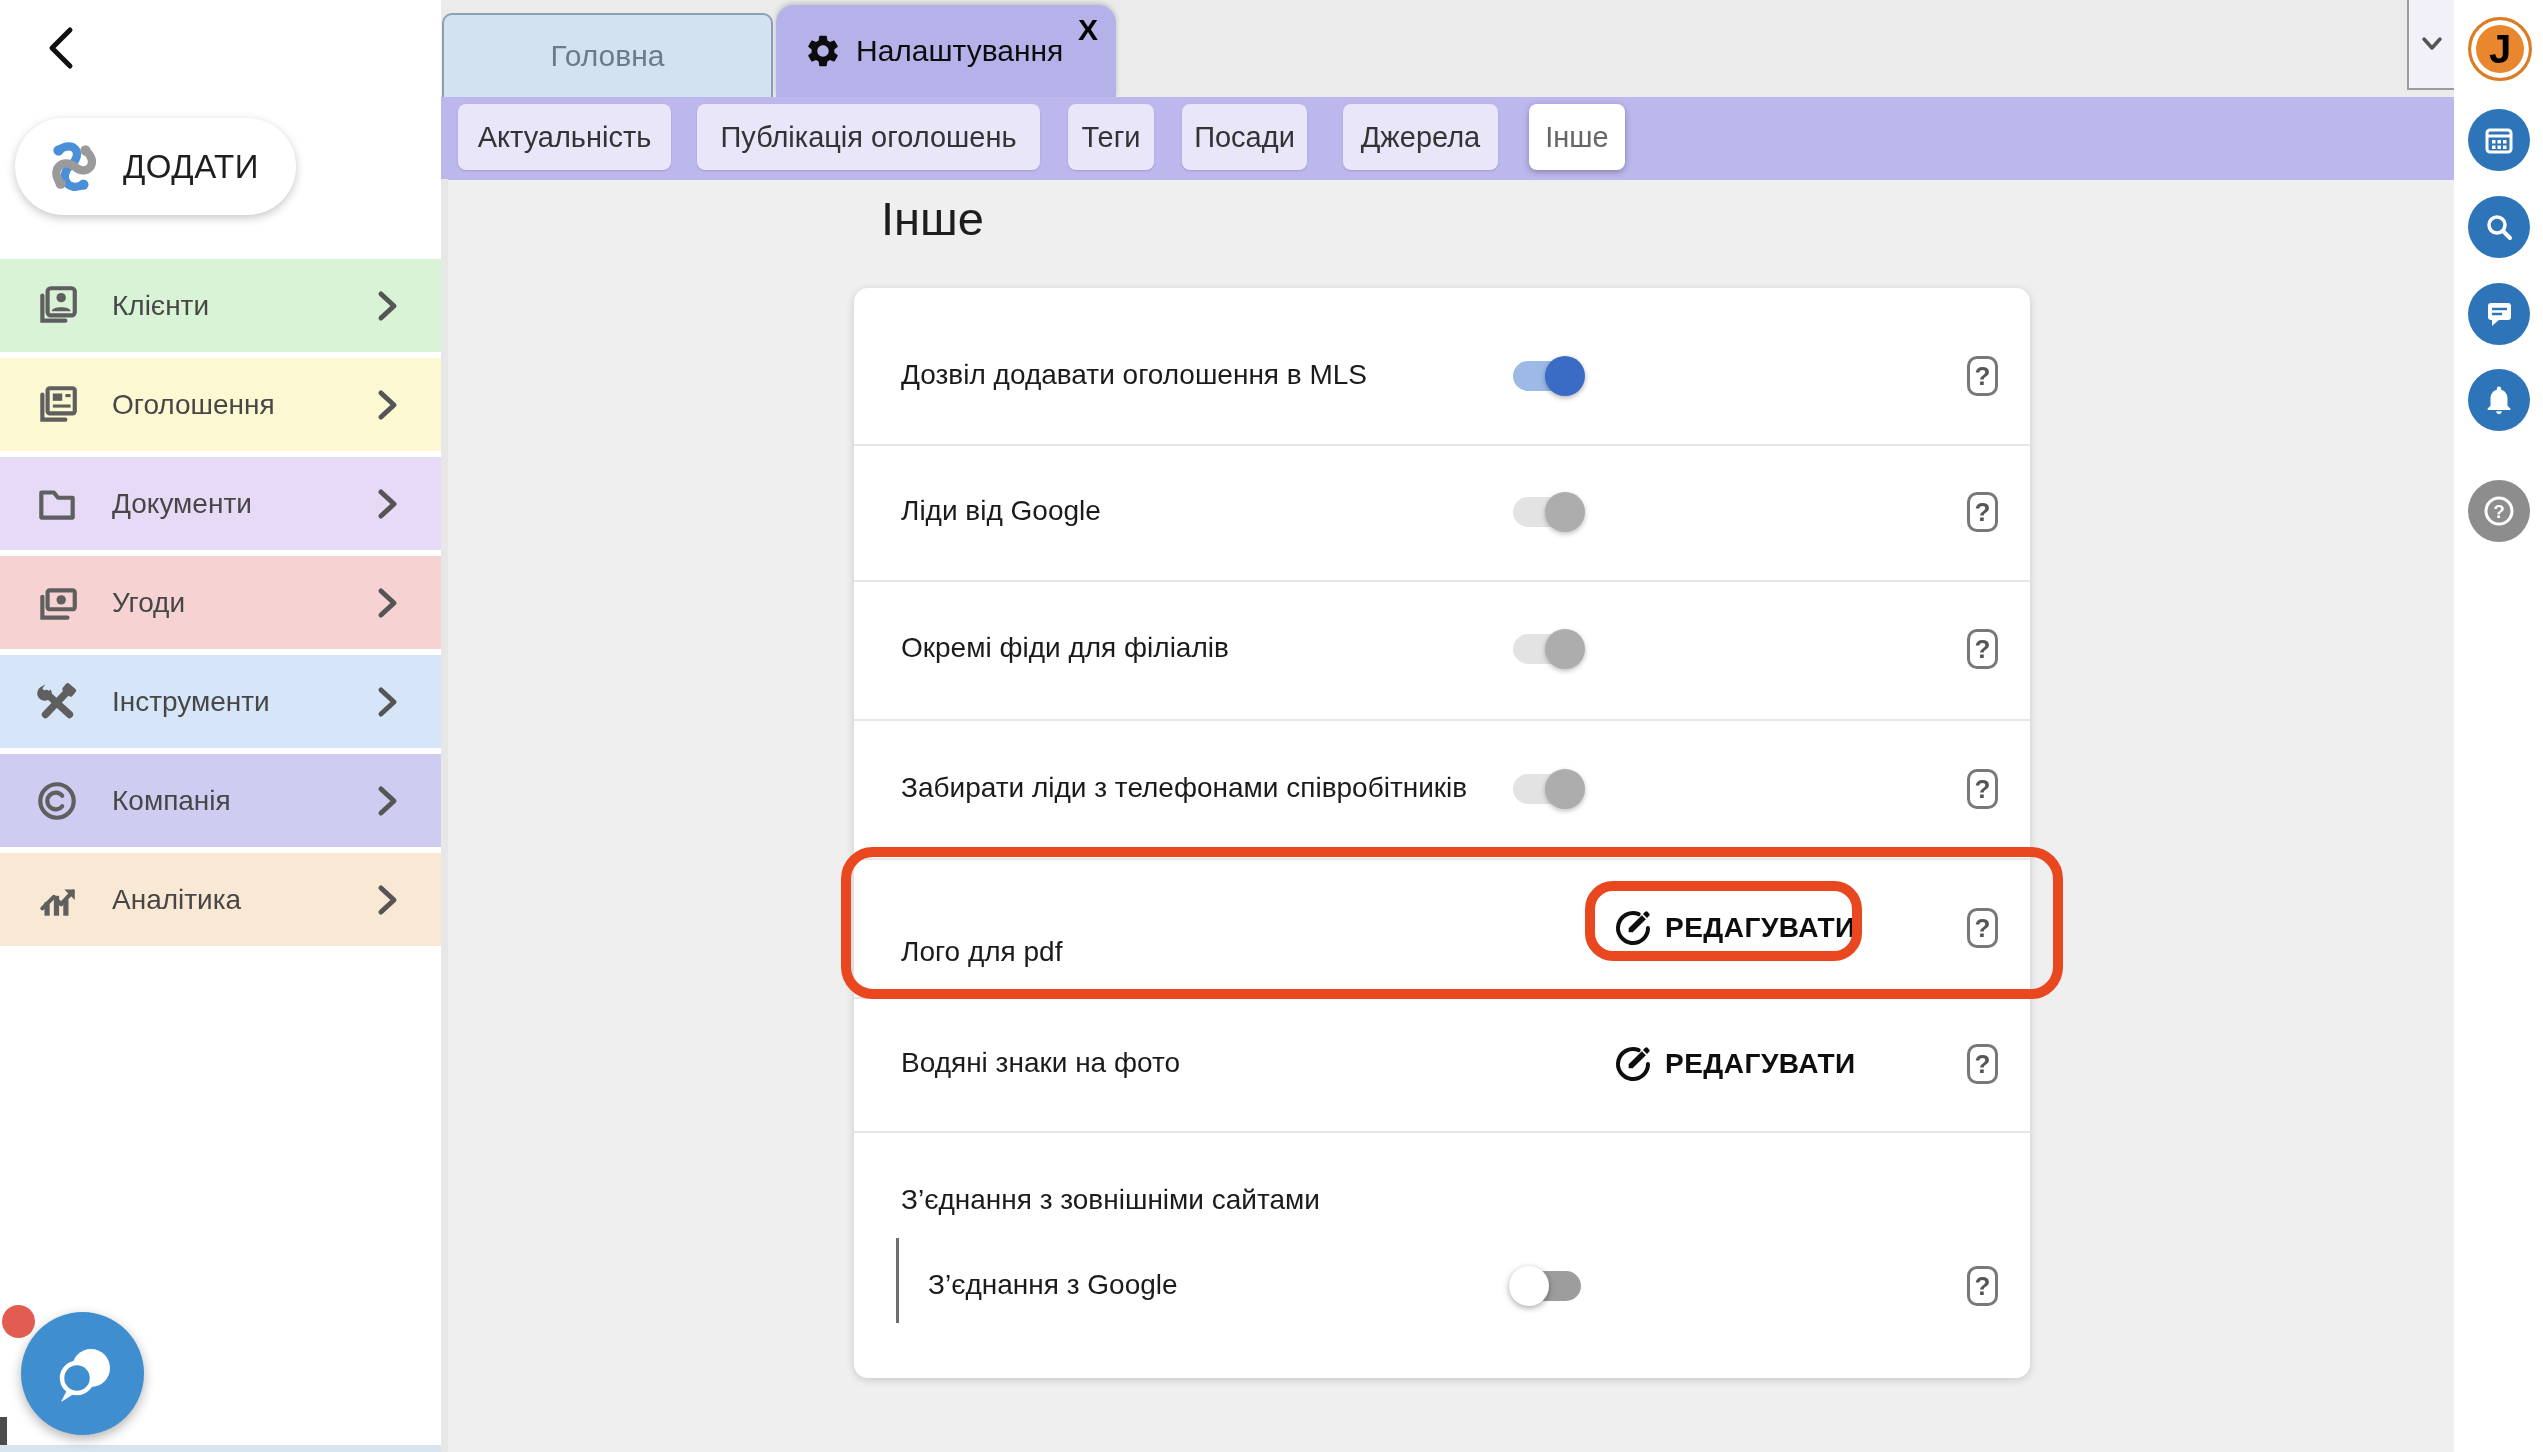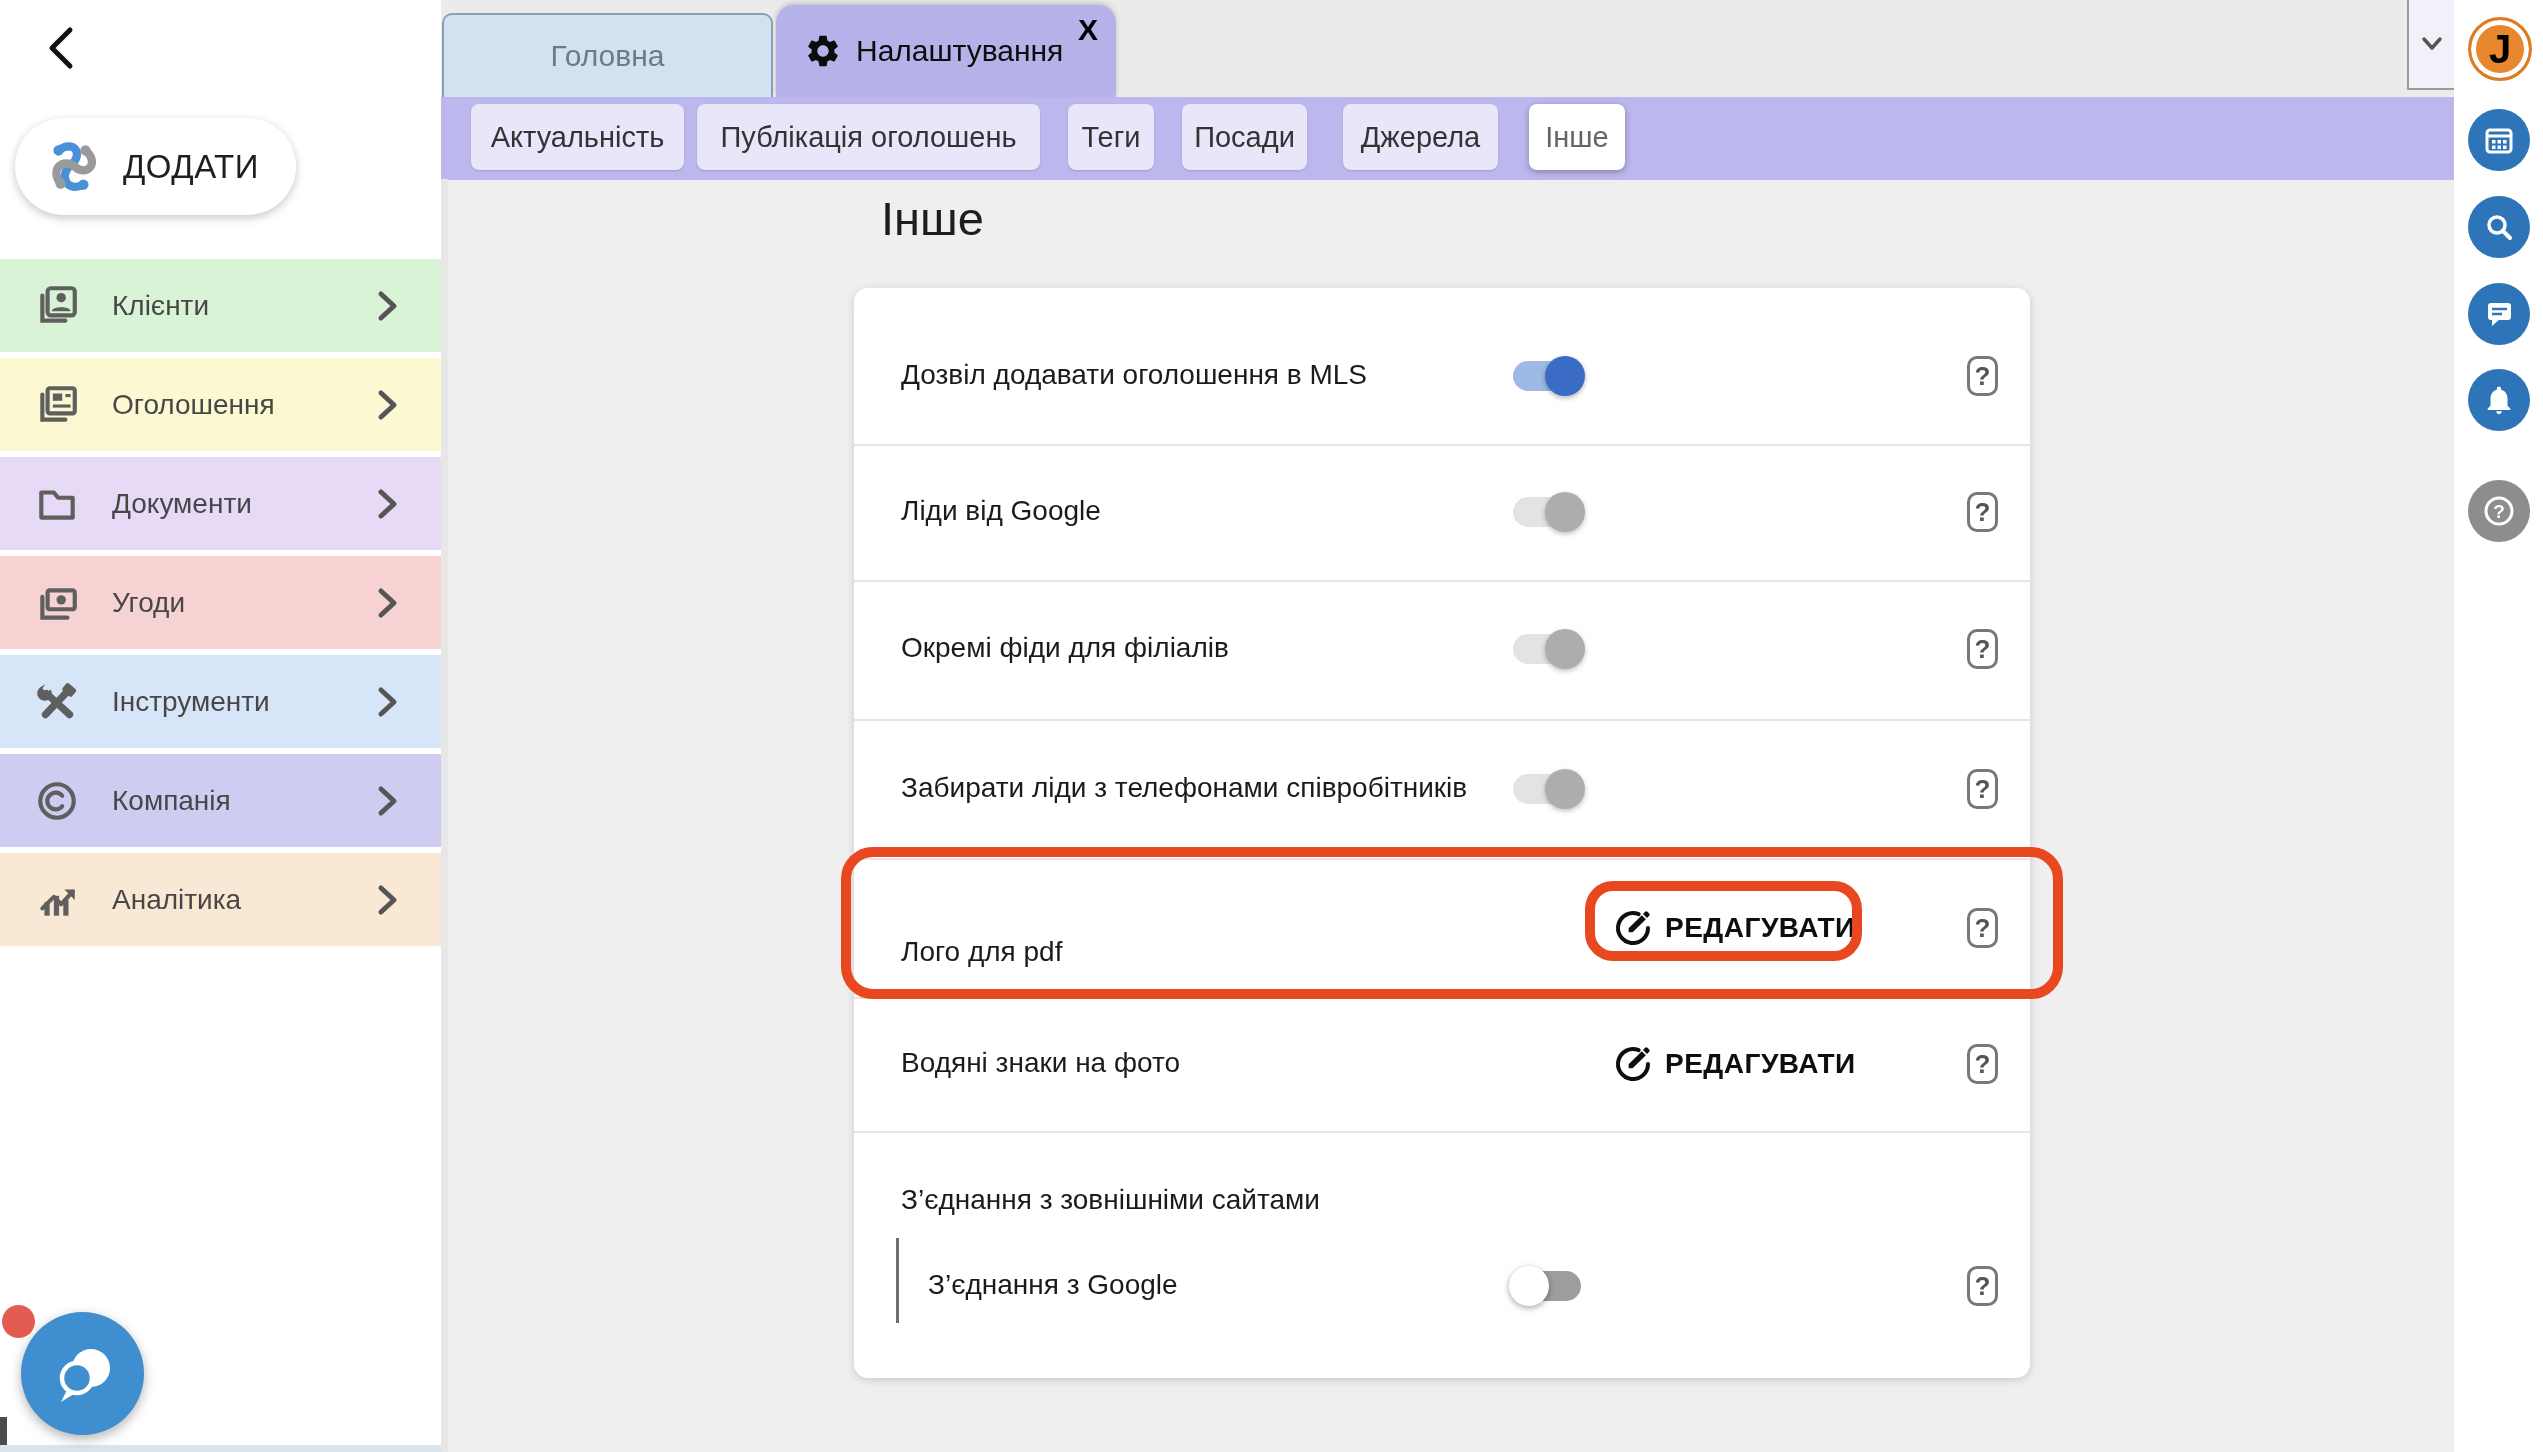--- a/index.html
+++ b/index.html
@@ -250,21 +250,21 @@
       <span class="tab-close">X</span>
     </div>
     <div class="tab-overflow">
       <svg width="28" height="22" viewBox="0 0 28 22">
         <polyline points="6,6 14,15 22,6" fill="none" stroke="#555" stroke-width="3.5" stroke-linecap="round" stroke-linejoin="round"></polyline>
       </svg>
     </div>
   </div>
 
   <div class="subbar">
-    <div class="subtab" style="left:17px;width:213px;margin-left:13px;">
+    <div class="subtab" style="left:17px;width:213px;">
         <span>Актуальність</span>
       </div>
     <div class="subtab" style="left:256px;width:343px;">
         <span>Публікація оголошень</span>
       </div>
     <div class="subtab" style="left:627px;width:86px;">
         <span>Теги</span>
       </div>
     <div class="subtab" style="left:741px;width:125px;">
         <span>Посади</span>

